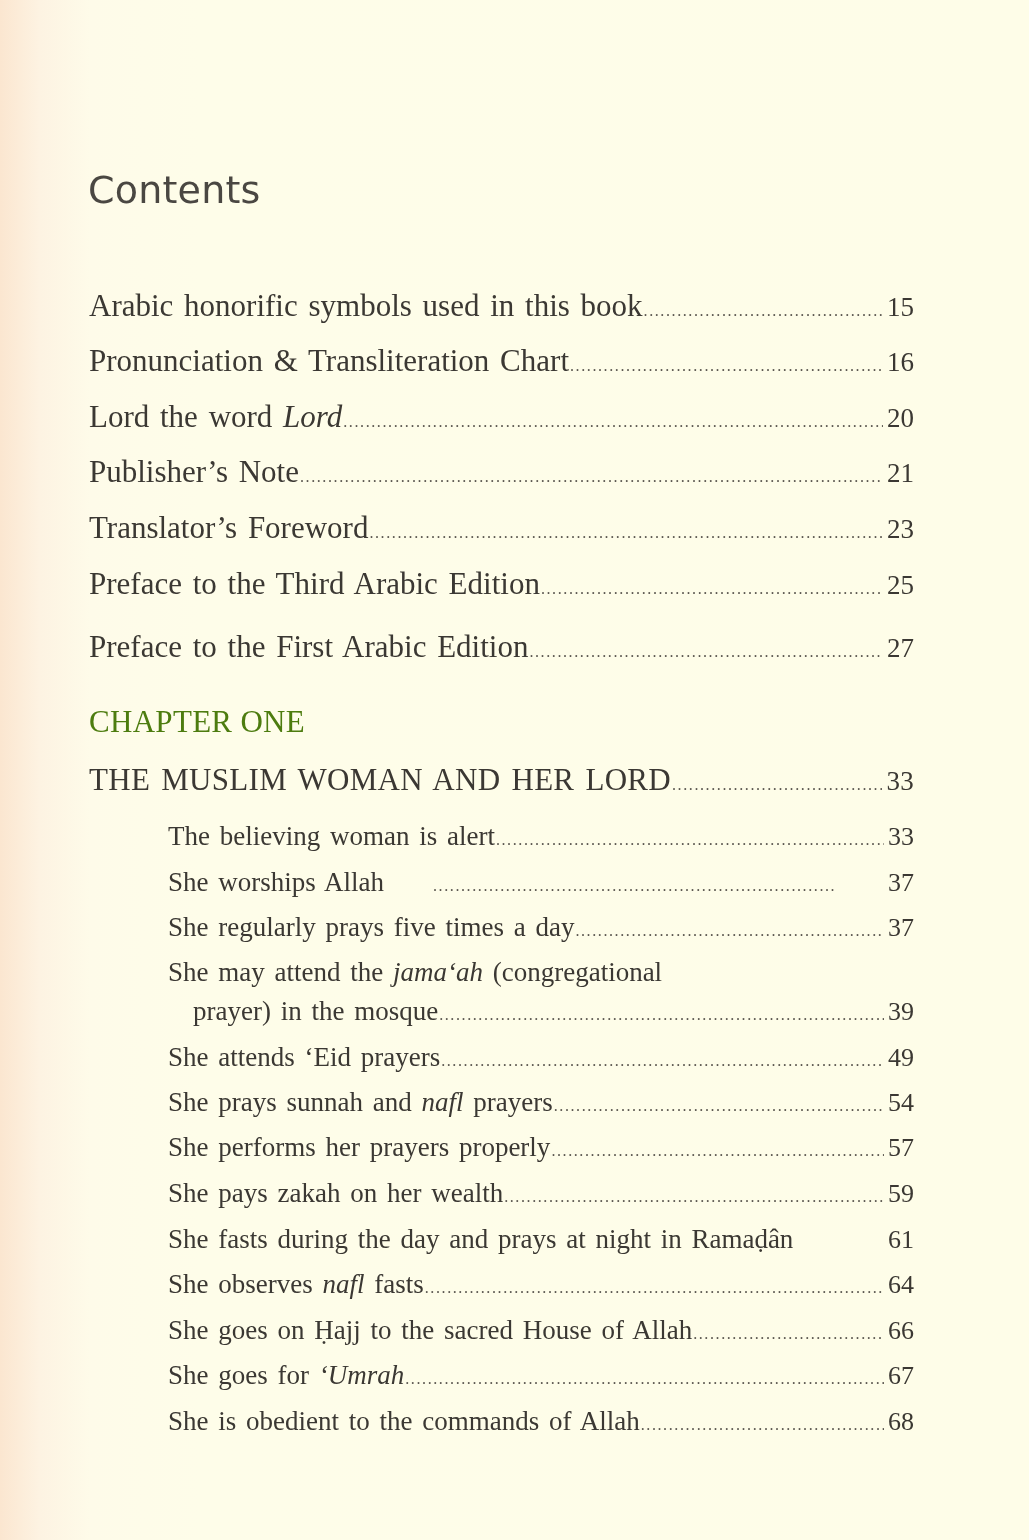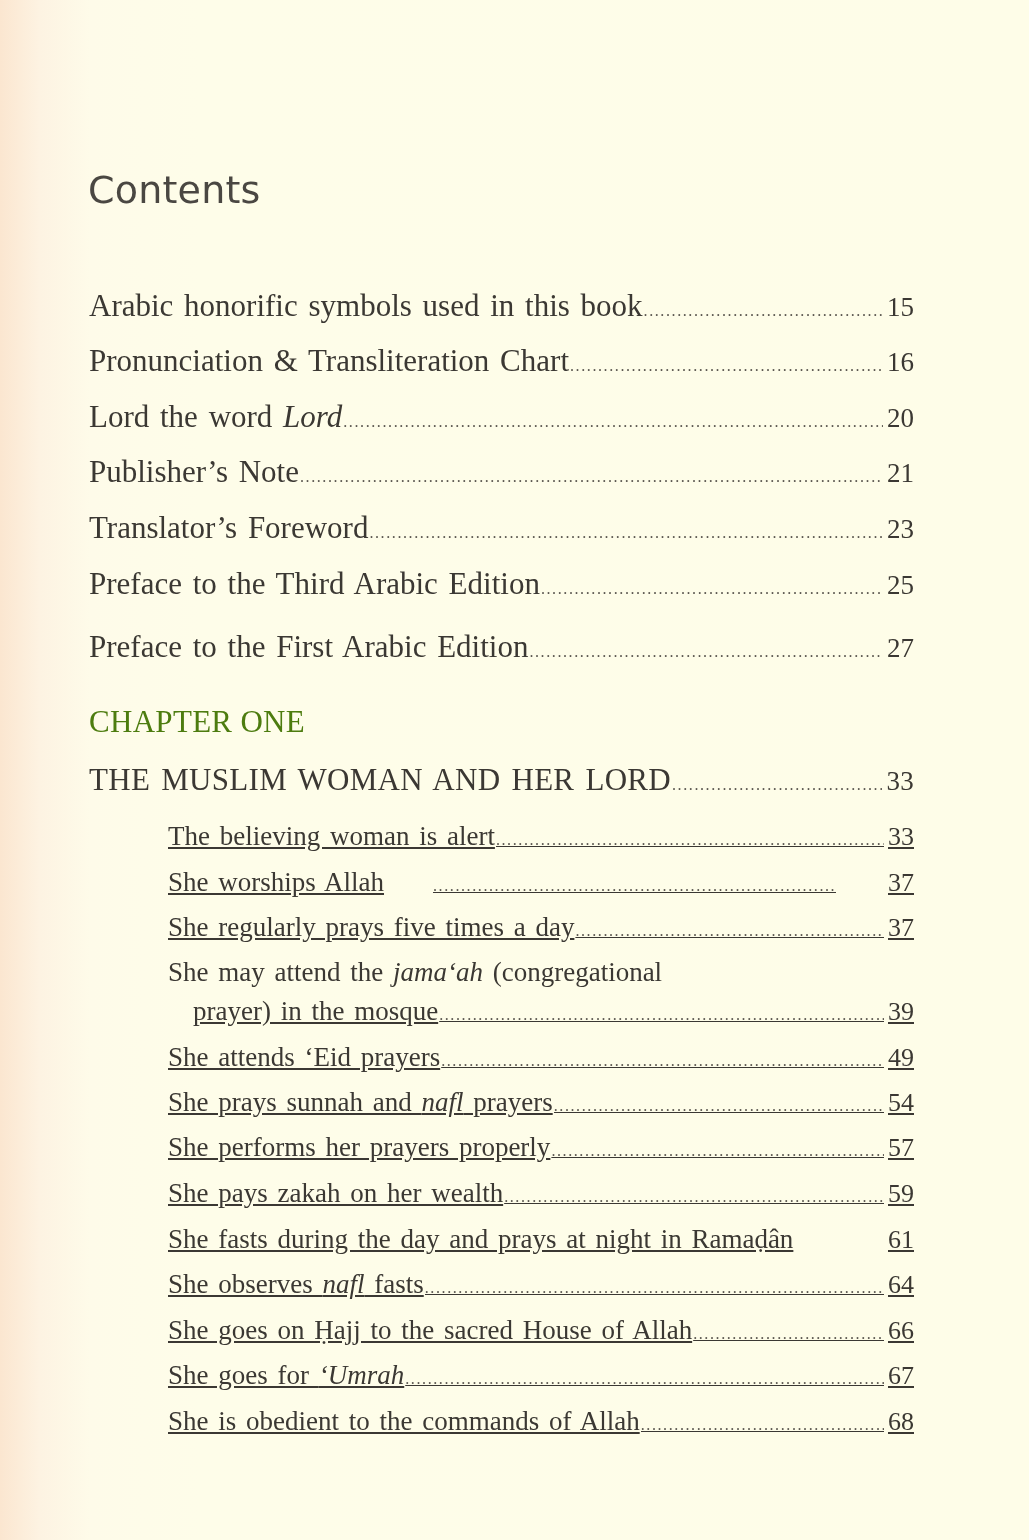--- a/index.html
+++ b/index.html
@@ -17,21 +17,21 @@
       letter-spacing: 0.2px; margin: 0;
     }
     .toc { position: absolute; left: 0; top: 0; width: 1029px; }
     .row {
       position: absolute; display: flex; align-items: baseline;
       right: 115px;
       font-size: 31px; line-height: 36px; color: #3b3833;
       white-space: nowrap;
     }
     .row.top { left: 89px; }
-    .row.sub { left: 168px; font-size: 27px; line-height: 32px; text-decoration: underline; }
+    .row.sub { left: 168px; font-size: 27px; line-height: 32px; }
     .row.sub.cont { left: 193px; }
     .row .label { flex: 0 0 auto; word-spacing: 3px; }
     .row .dots {
       flex: 1 1 auto; overflow: hidden; margin: 0 4px 0 1px;
       font-size: 16px; letter-spacing: 1.6px; color: #5b5750;
       white-space: nowrap;
     }
     .row .dots::before {
       content: "................................................................................................................................................................................................................";
     }

